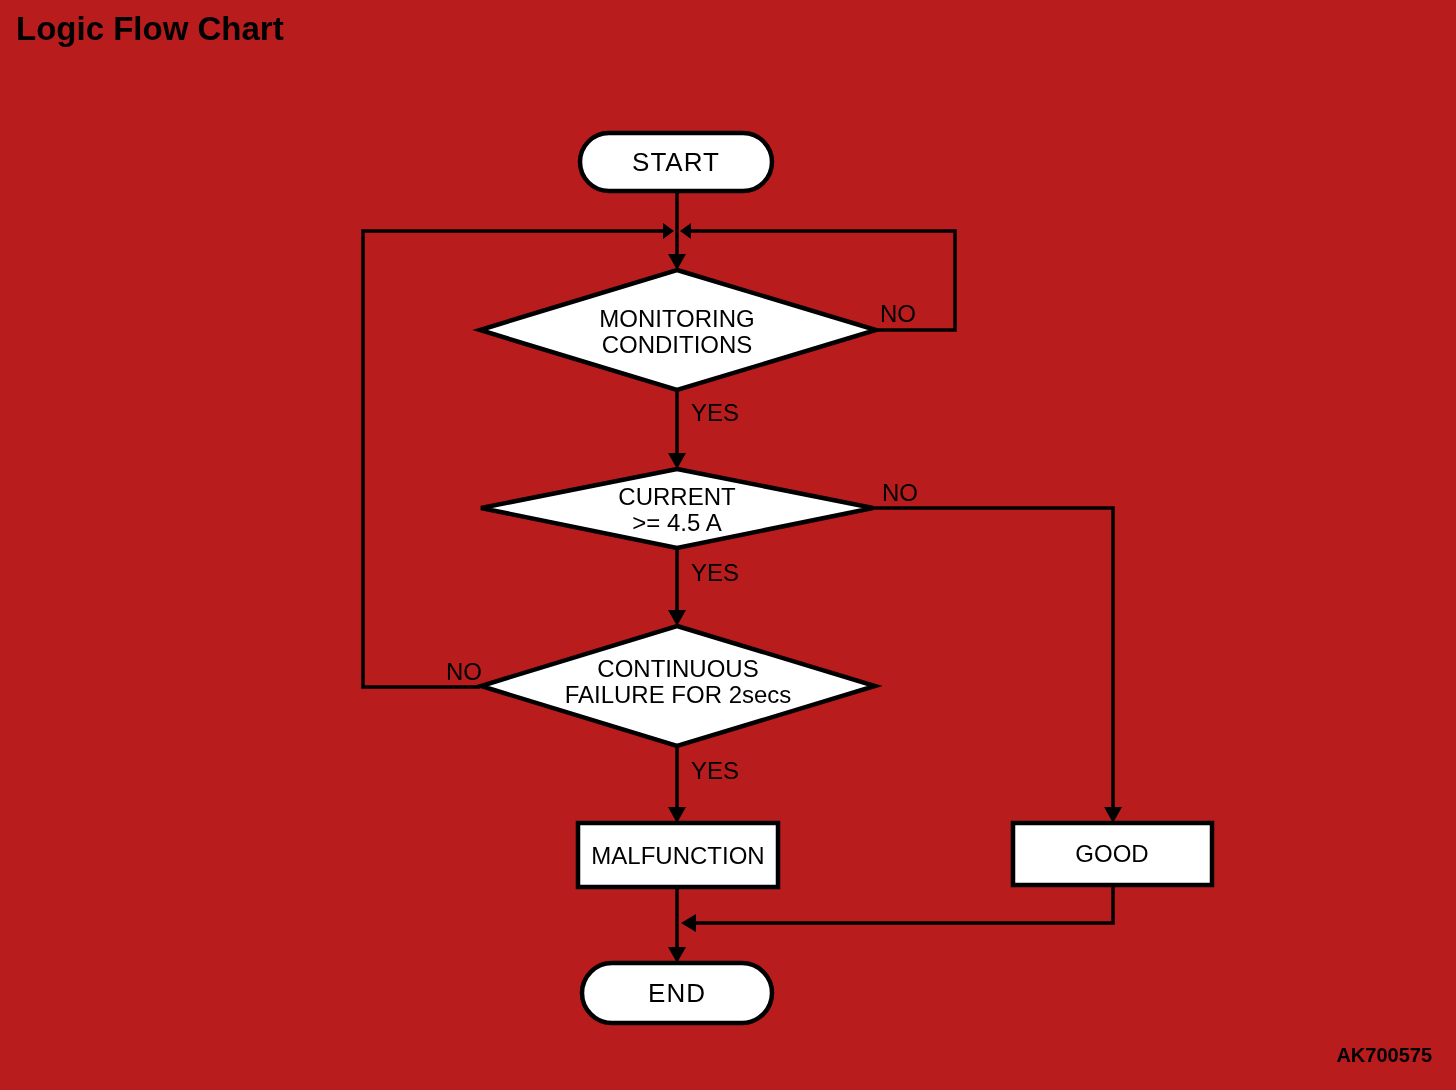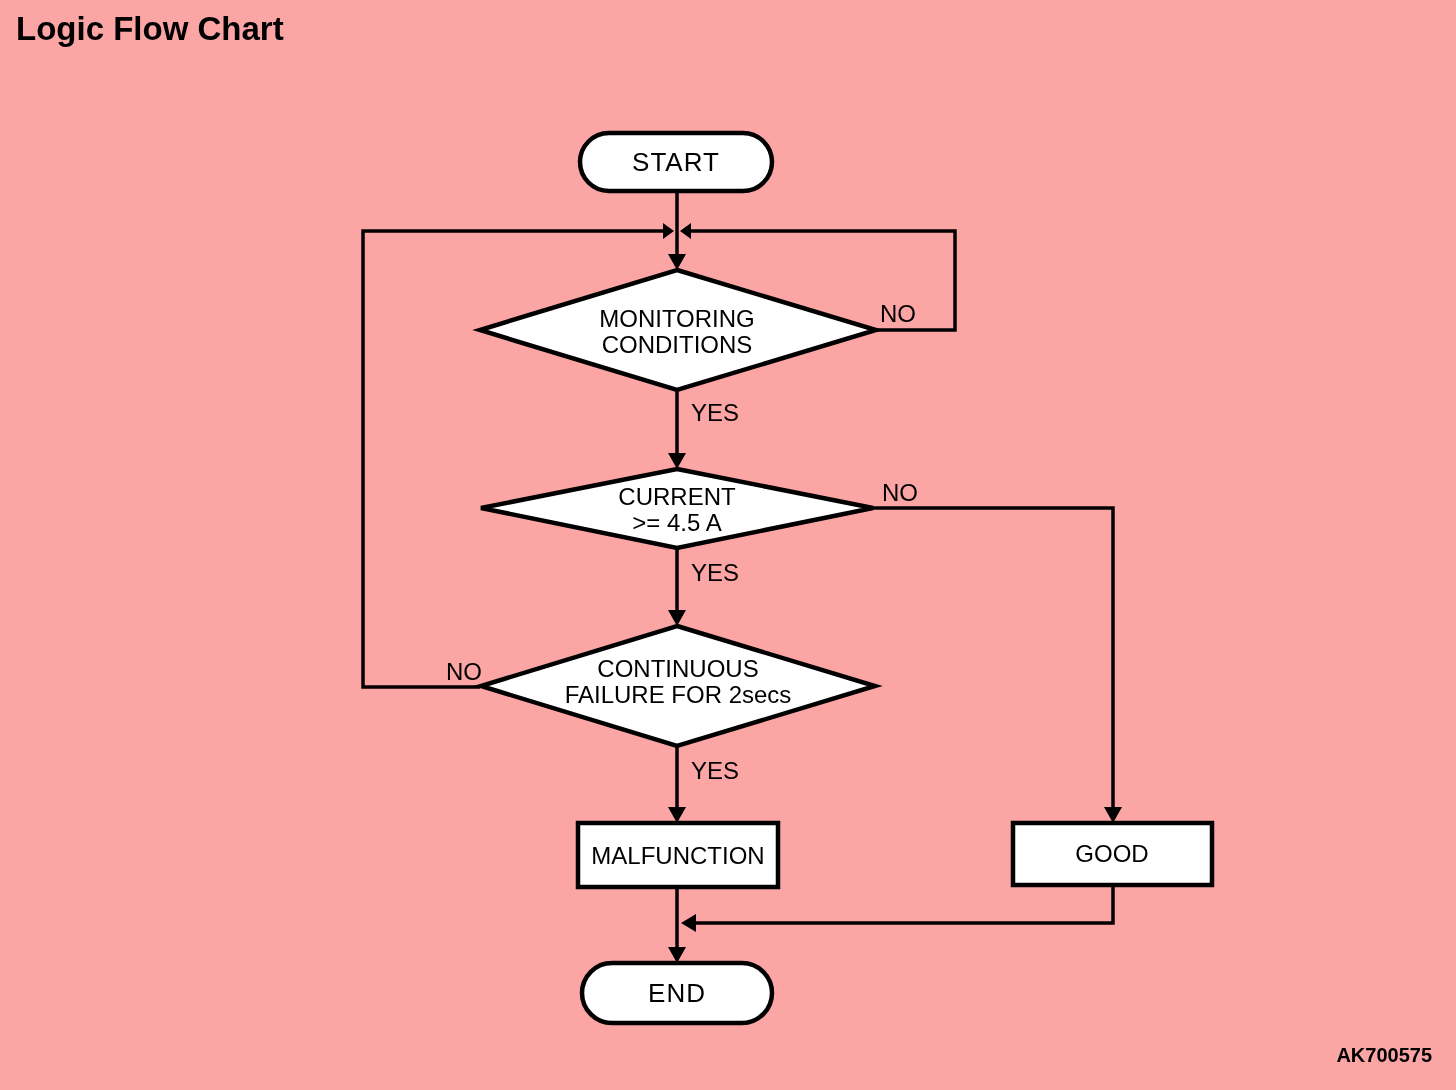--- a/index.html
+++ b/index.html
@@ -7,21 +7,21 @@
     padding: 0;
     background: #ffffff;
     width: 1456px;
     height: 1090px;
     overflow: hidden;
   }
   .canvas {
     position: relative;
     width: 1456px;
     height: 1090px;
-    background: #fca5a5;
+    background: #b91c1c;
     text-align: center;
   }
   svg { display: block; }
   .shape {
     fill: #ffffff;
     stroke: #000000;
     stroke-width: 4.5;
     stroke-linejoin: miter;
   }
   .line {

